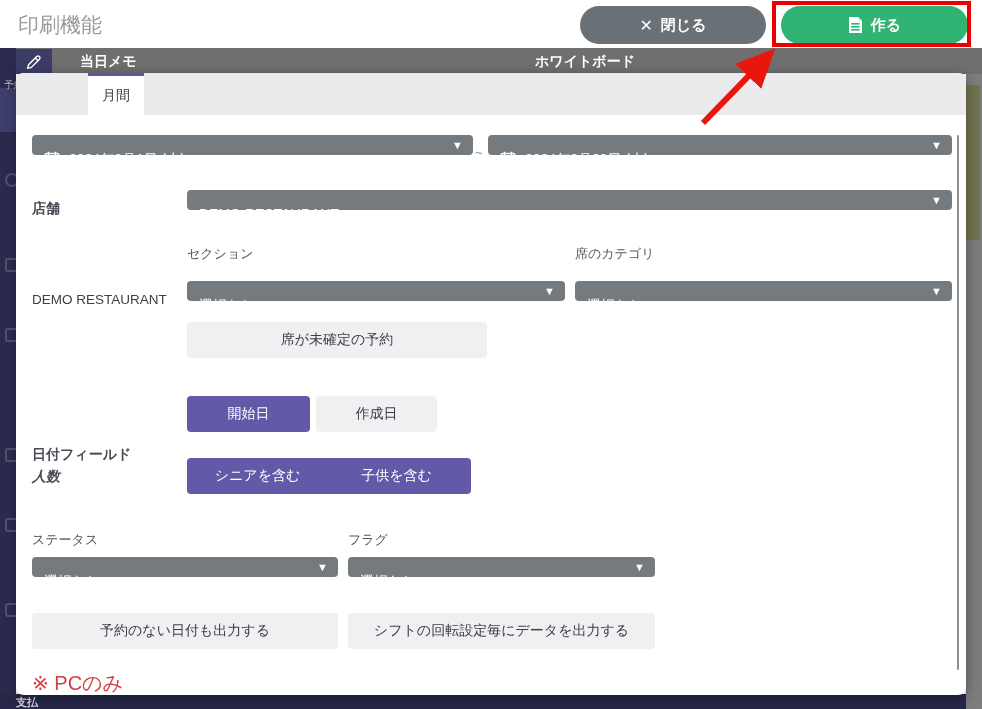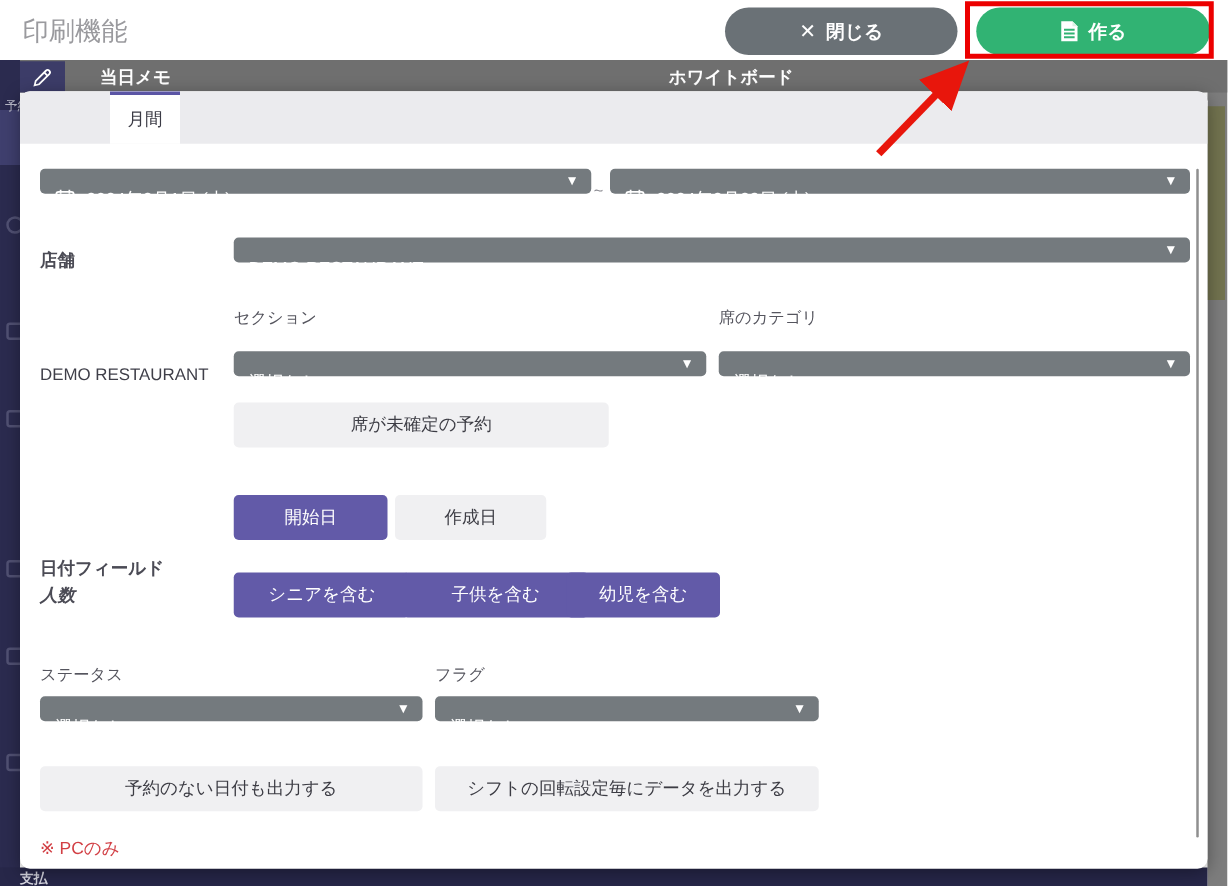--- a/index.html
+++ b/index.html
@@ -55,21 +55,21 @@
   .dd .caret { position:absolute; right:10px; top:50%; transform:translateY(-50%); font-size:11px; color:#ffffff; }
   .dd .cal { margin-right:9px; display:flex; }
   .btn-light {
     position:absolute; height:36px; background:#f0f0f2; border:none; border-radius:4px;
     color:#3c3c44; font-size:14px; cursor:pointer; font-family:inherit;
   }
   .btn-purple {
     position:absolute; height:36px; background:#625aa8; border:none; border-radius:4px;
     color:#ffffff; font-size:14px; cursor:pointer; font-family:inherit;
   }
-  .note { position:absolute; left:16px; top:597px; font-size:14px; color:#d23f44; }
+  .note { position:absolute; left:16px; top:597px; font-size:20px; color:#d23f44; }
   .scrollbar { position:absolute; left:941px; top:62px; width:2px; height:535px; background:#8f8f8f; border-radius:1px; }
 </style>
 </head>
 <body>
 
 <div class="right-strip"></div>
 <div class="olive-strip"></div>
 
 <div class="bg-headerbar">
   <span class="bg-memo">当日メモ</span>
@@ -190,21 +190,20 @@
 
   <button class="btn-light" style="left:171px; top:249px; width:300px;">席が未確定の予約</button>
 
   <span class="flabel" style="left:16px; top:333px;margin-top:40px;">日付フィールド</span>
   <button class="btn-purple" style="left:171px; top:323px; width:123px;">開始日</button>
   <button class="btn-light" style="left:300px; top:323px; width:121px;">作成日</button>
 
   <span class="flabel" style="left:16px; top:395px;font-style:italic;">人数</span>
   <button class="btn-purple" style="left:171px; top:385px; width:141px;">シニアを含む</button>
   <button class="btn-purple" style="left:306px; top:385px; width:149px;">子供を含む</button>
-  <button class="btn-purple" style="left:437px; top:385px; width:123px;">幼児を含む</button>
 
   <span class="slabel" style="left:16px; top:458px;">ステータス</span>
   <span class="slabel" style="left:332px; top:458px;">フラグ</span>
   <div class="dd" style="left:16px; top:484px; width:306px;">
     <span>選択なし</span>
     <span class="caret">▼</span>
   </div>
   <div class="dd" style="left:332px; top:484px; width:307px;">
     <span>選択なし</span>
     <span class="caret">▼</span>

